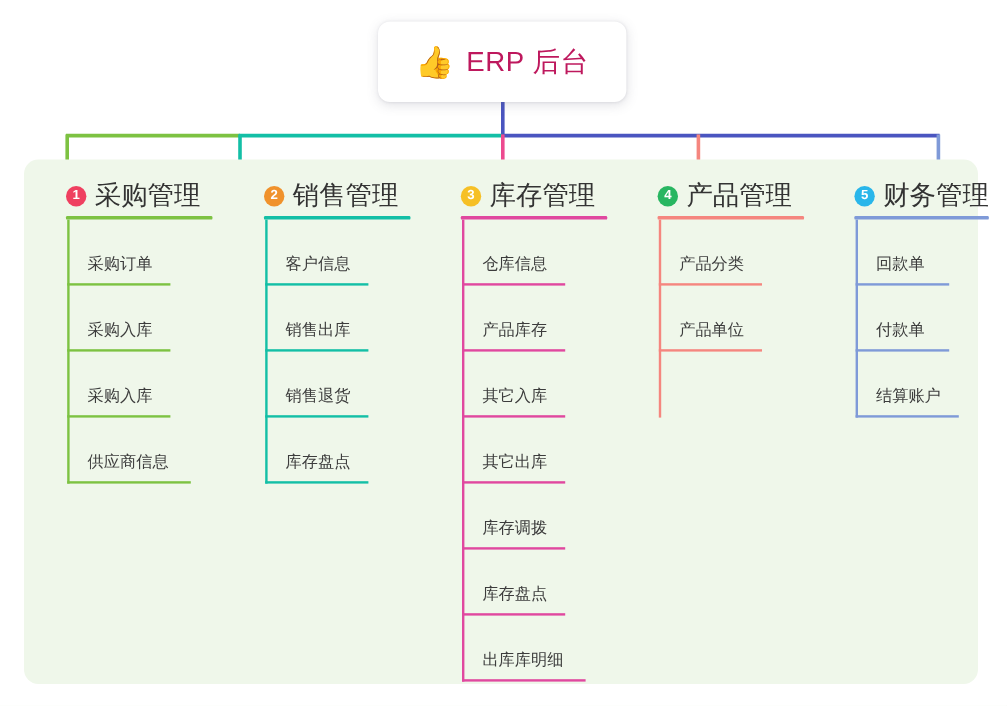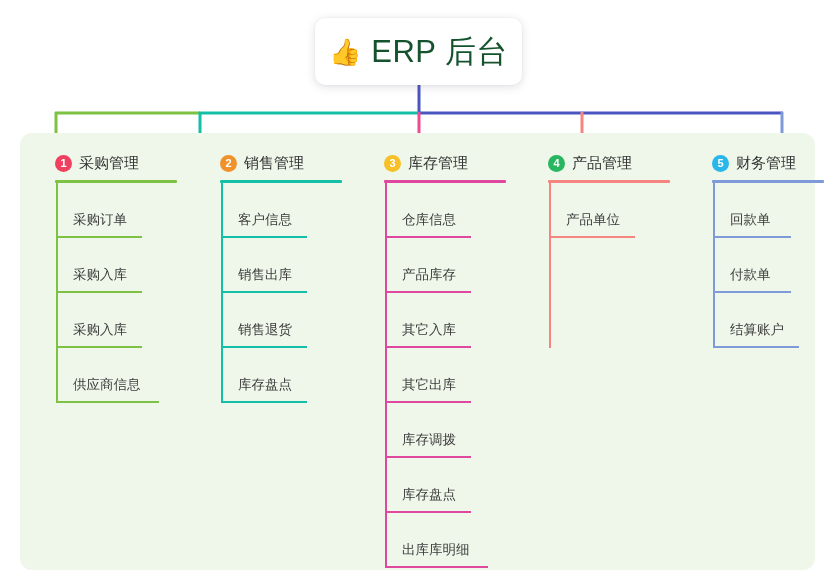--- a/index.html
+++ b/index.html
@@ -30,22 +30,22 @@
     align-items: center;
     justify-content: center;
     gap: 10px;
     box-sizing: border-box;
   }
   #root-card .root-emoji {
     font-size: 26px;
     line-height: 1;
   }
   #root-card .root-title {
-    font-size: 31px;
-    color: #14532d;
+    font-size: 23px;
+    color: #be185d;
     letter-spacing: 0.5px;
     white-space: nowrap;
   }
 
   
   #connectors {
     position: absolute;
     left: 0;
     top: 0;
     width: 839px;
@@ -83,21 +83,21 @@
     height: 17px;
     border-radius: 50%;
     color: #ffffff;
     font-size: 11px;
     line-height: 17px;
     text-align: center;
     font-weight: bold;
     flex: 0 0 auto;
   }
   .col-title {
-    font-size: 15px;
+    font-size: 22px;
     color: #333333;
     white-space: nowrap;
   }
   .header-rule {
     position: absolute;
     left: 18px;
     bottom: 0;
     height: 3px;
     border-radius: 1px;
   }
@@ -251,20 +251,24 @@
     </div>
     <div class="column" style="left: 530px; top: 143px;">
       <div class="col-header">
         <span class="badge" style="background: rgb(40, 182, 97);">4</span>
         <span class="col-title">产品管理</span>
         <span class="header-rule" style="width: 122px; background: rgb(245, 134, 127);"></span>
       </div>
       <div class="leaf-list">
         <span class="spine" style="height: 165px; background: rgb(245, 134, 127);"></span>
         <div class="leaf">
+          <span class="leaf-label">产品分类</span>
+          <span class="leaf-rule" style="width: 86px; background: rgb(245, 134, 127);"></span>
+        </div>
+        <div class="leaf">
           <span class="leaf-label">产品单位</span>
           <span class="leaf-rule" style="width: 86px; background: rgb(245, 134, 127);"></span>
         </div>
       </div>
     </div>
     <div class="column" style="left: 694px; top: 143px;">
       <div class="col-header">
         <span class="badge" style="background: rgb(41, 182, 234);">5</span>
         <span class="col-title">财务管理</span>
         <span class="header-rule" style="width: 112px; background: rgb(127, 154, 216);"></span>

